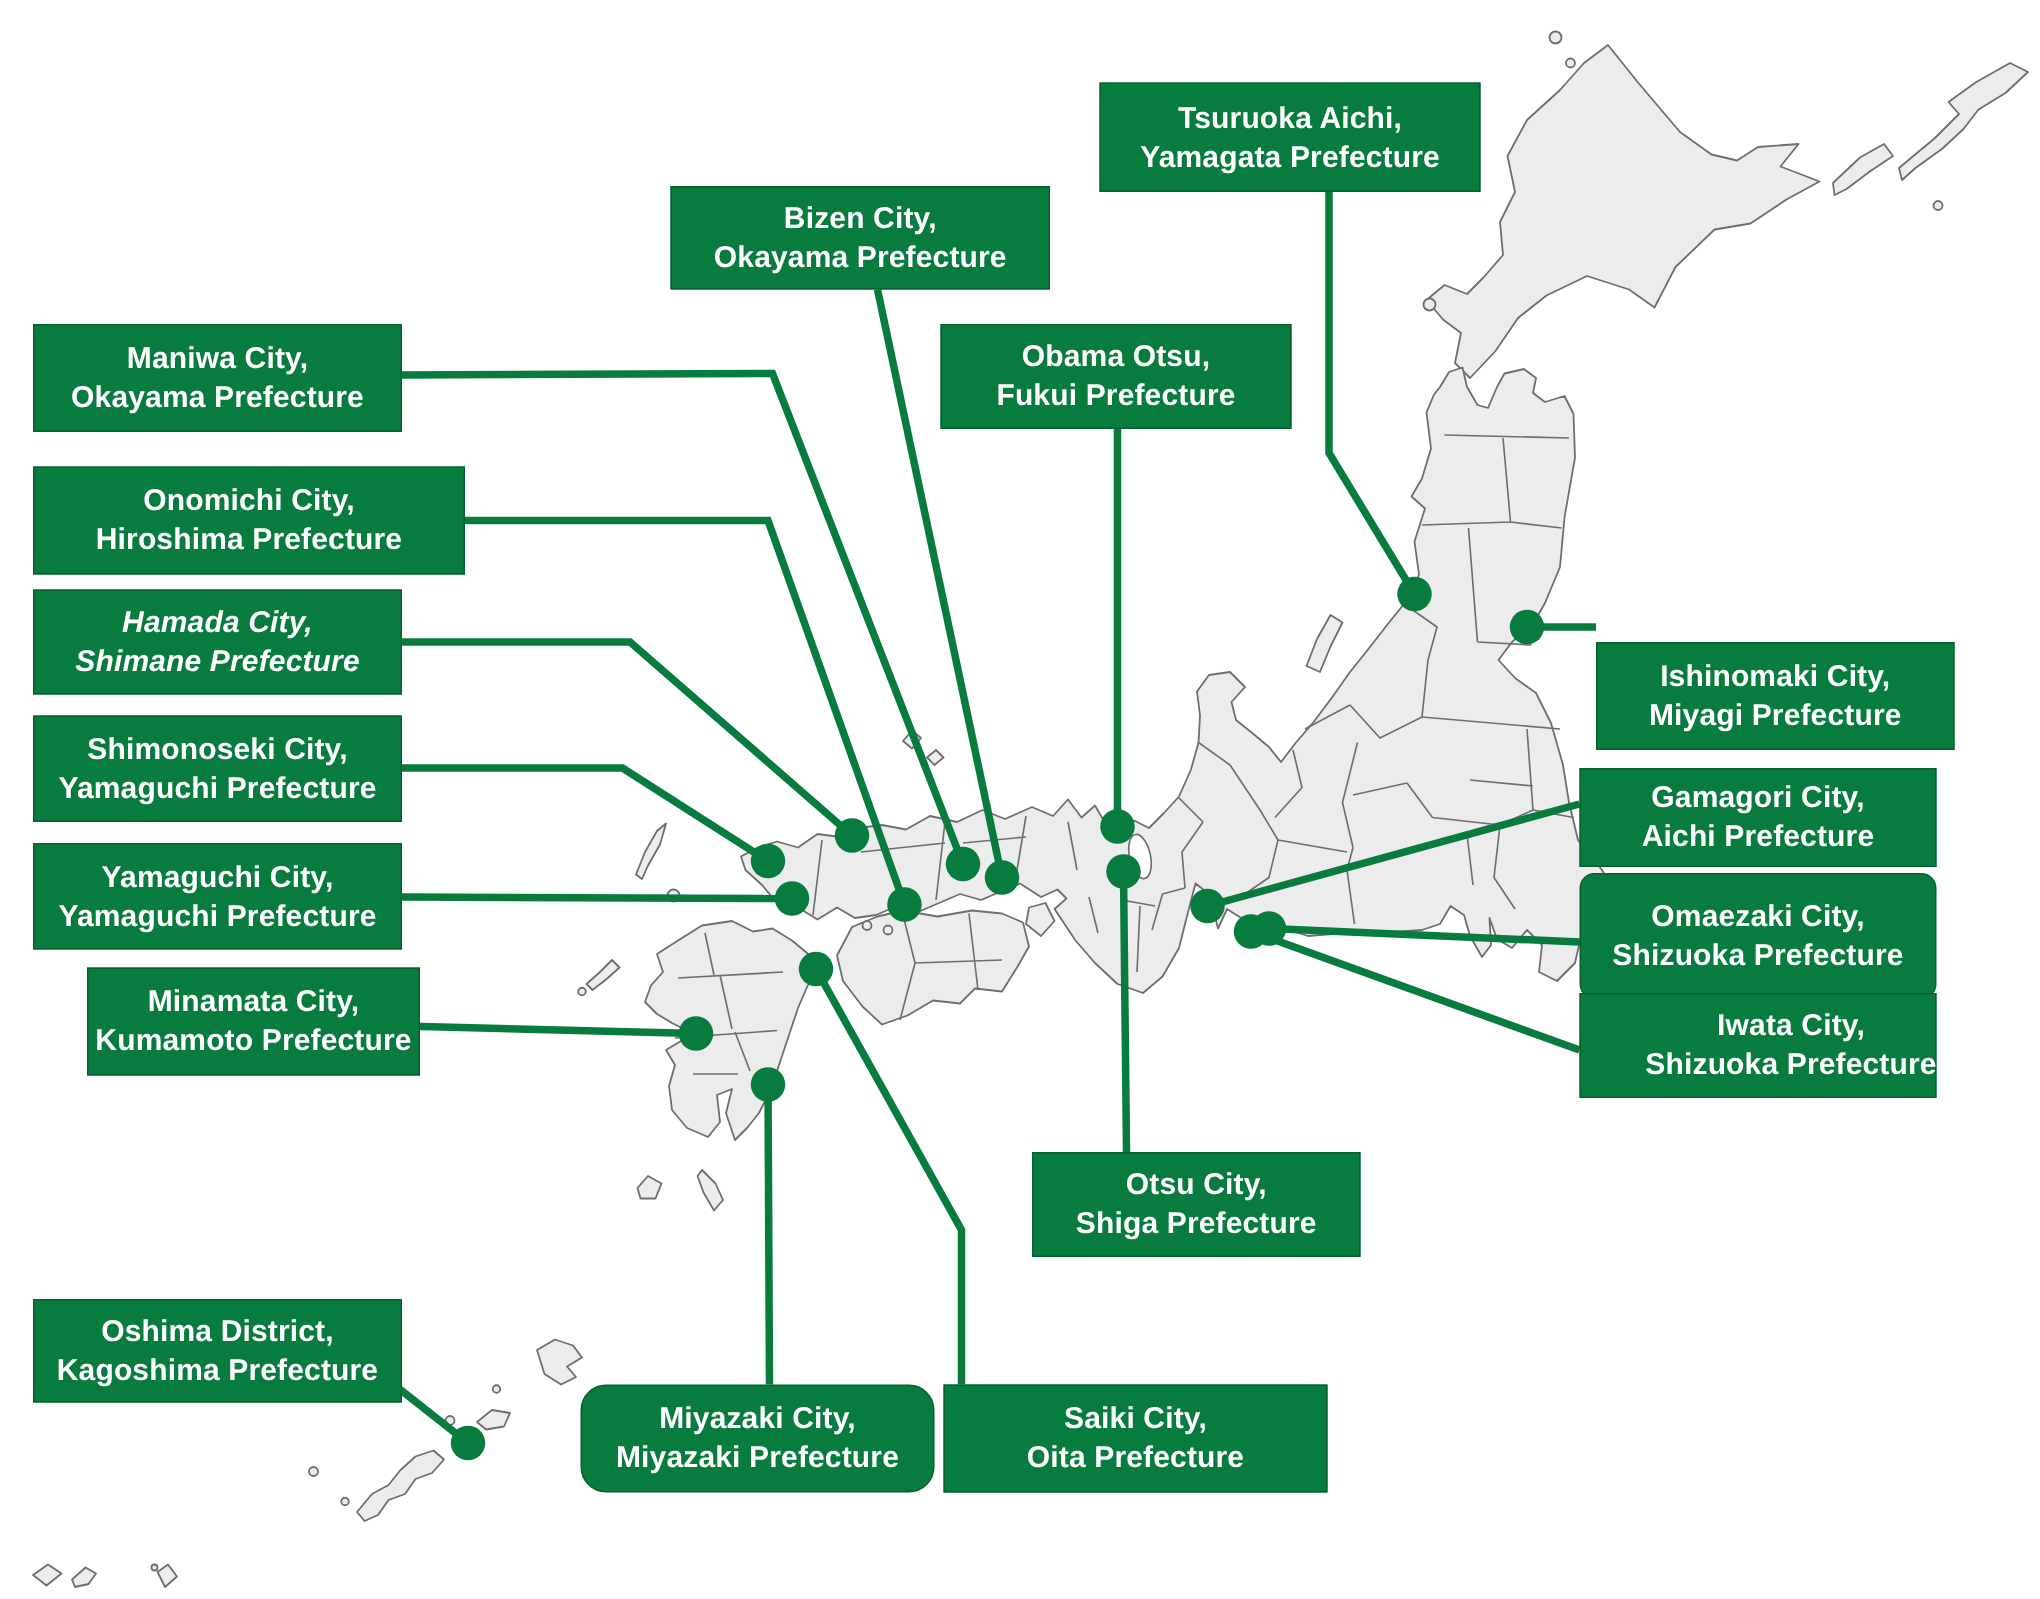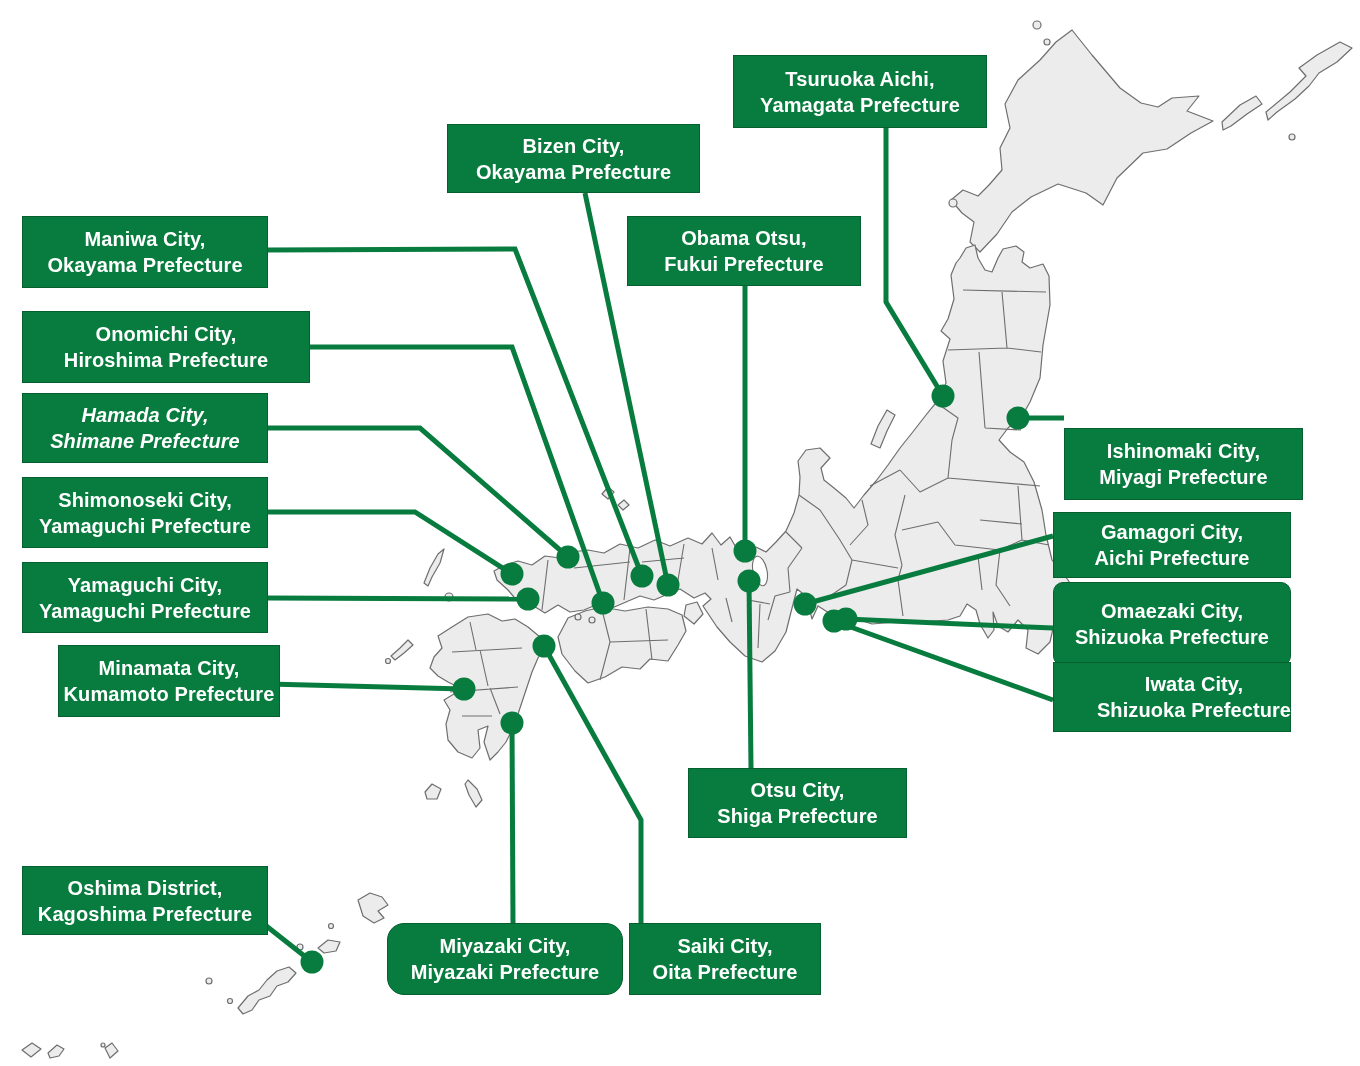--- a/index.html
+++ b/index.html
@@ -186,18 +186,18 @@
         <div>Shiga Prefecture</div>
       </div>
       <div class="city-label" style="left: 22px; top: 866px; width: 246px; height: 69px;">
         <div>Oshima District,</div>
         <div>Kagoshima Prefecture</div>
       </div>
       <div class="city-label" style="left: 387px; top: 923px; width: 236px; height: 72px; border-radius: 17px;">
         <div>Miyazaki City,</div>
         <div>Miyazaki Prefecture</div>
       </div>
-      <div class="city-label" style="left: 629px; top: 923px; width: 192px; height: 72px;">
+      <div class="city-label" style="left: 629px; top: 923px; width: 256px; height: 72px;">
         <div>Saiki City,</div>
         <div>Oita Prefecture</div>
       </div>
     </div>
 </div>
 
 </body></html>

